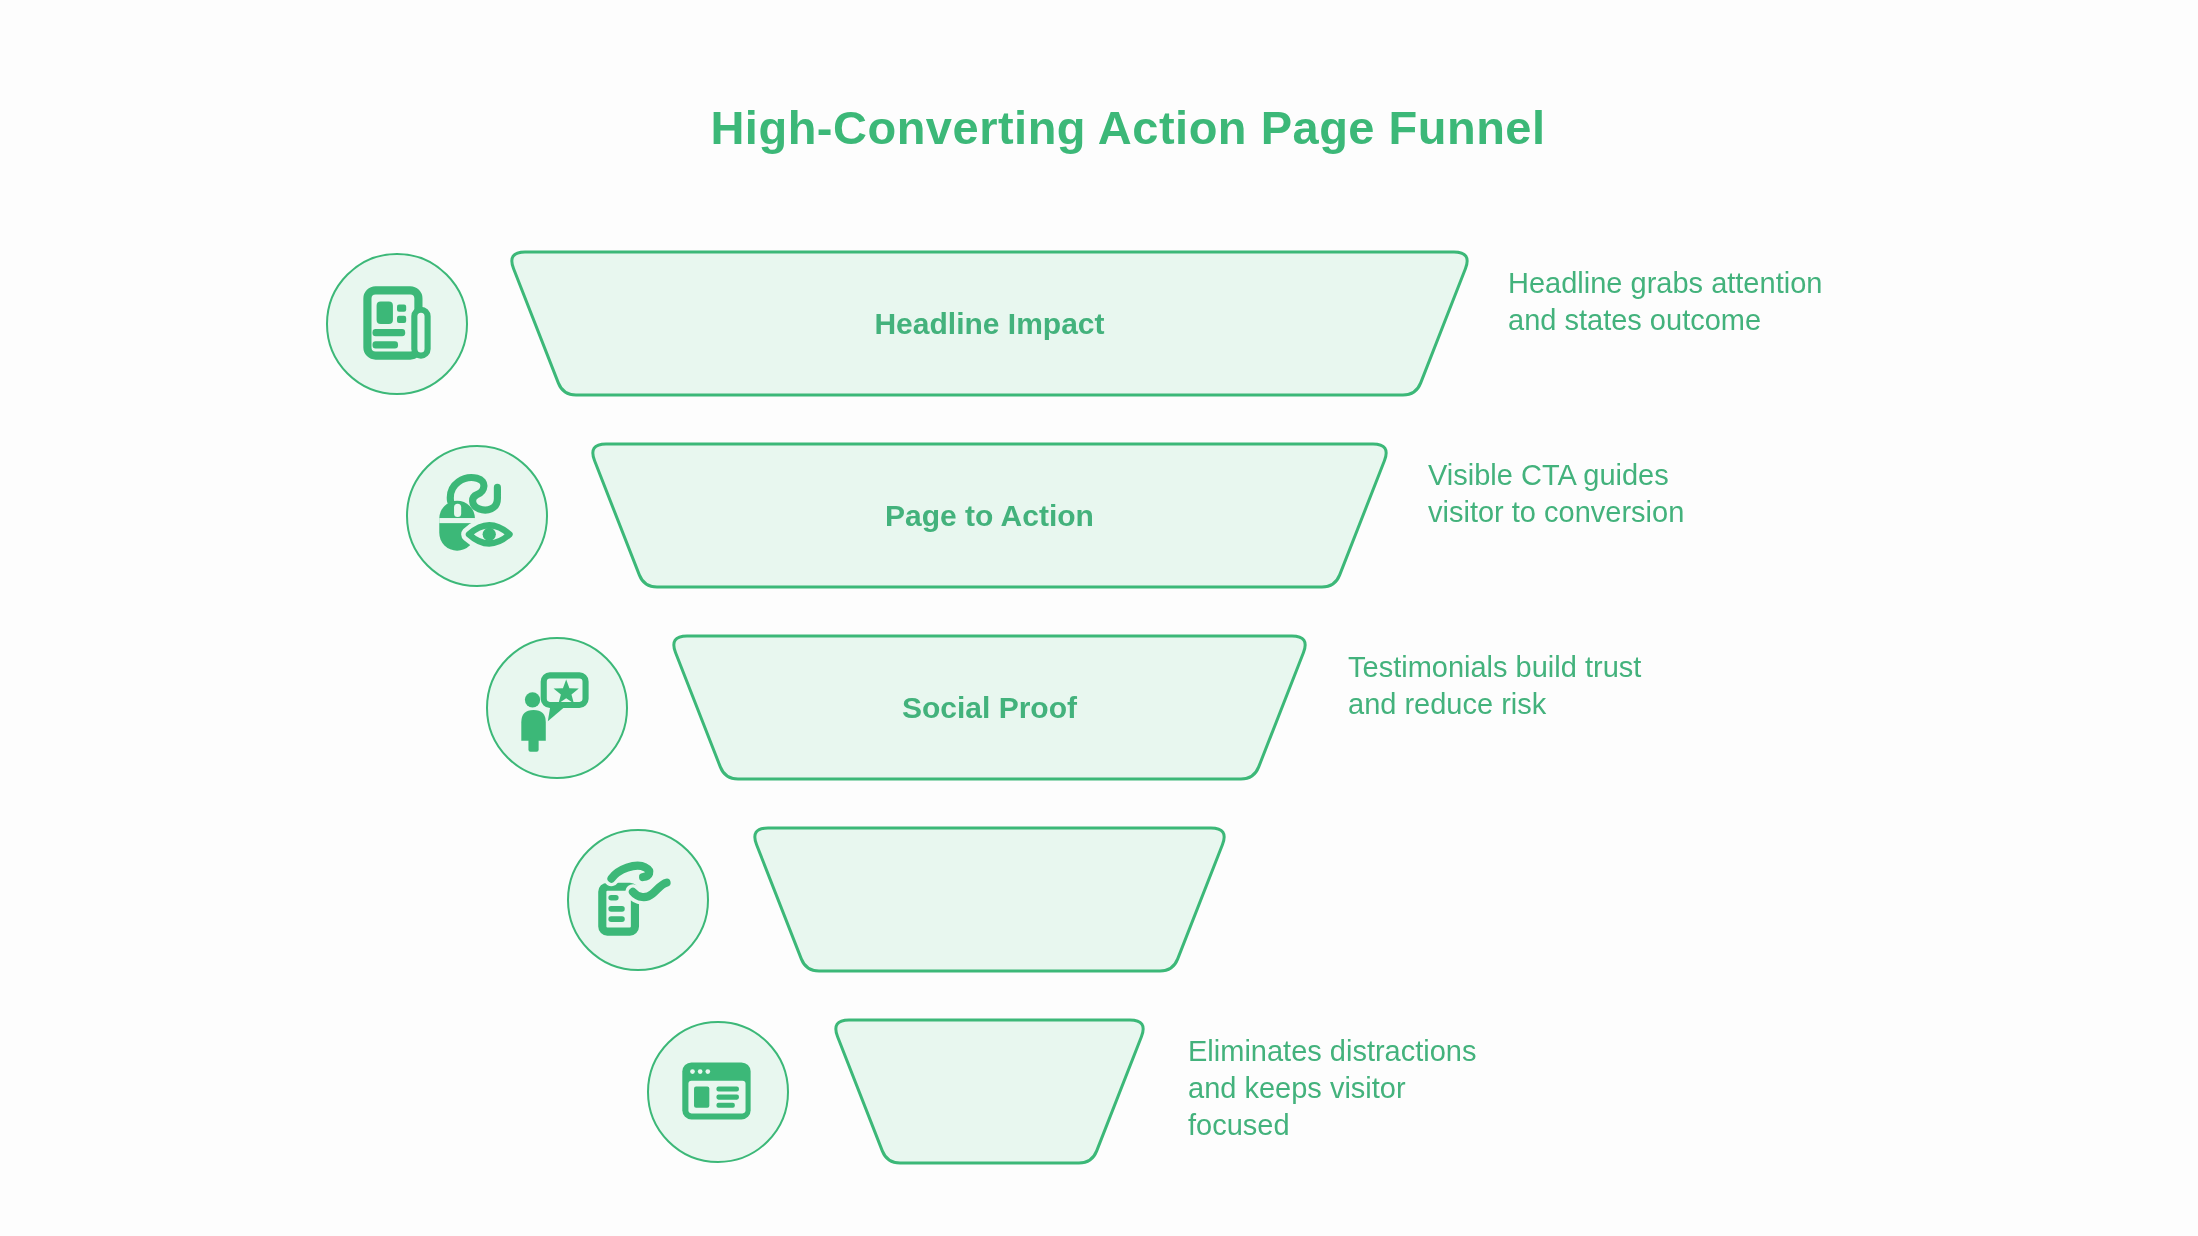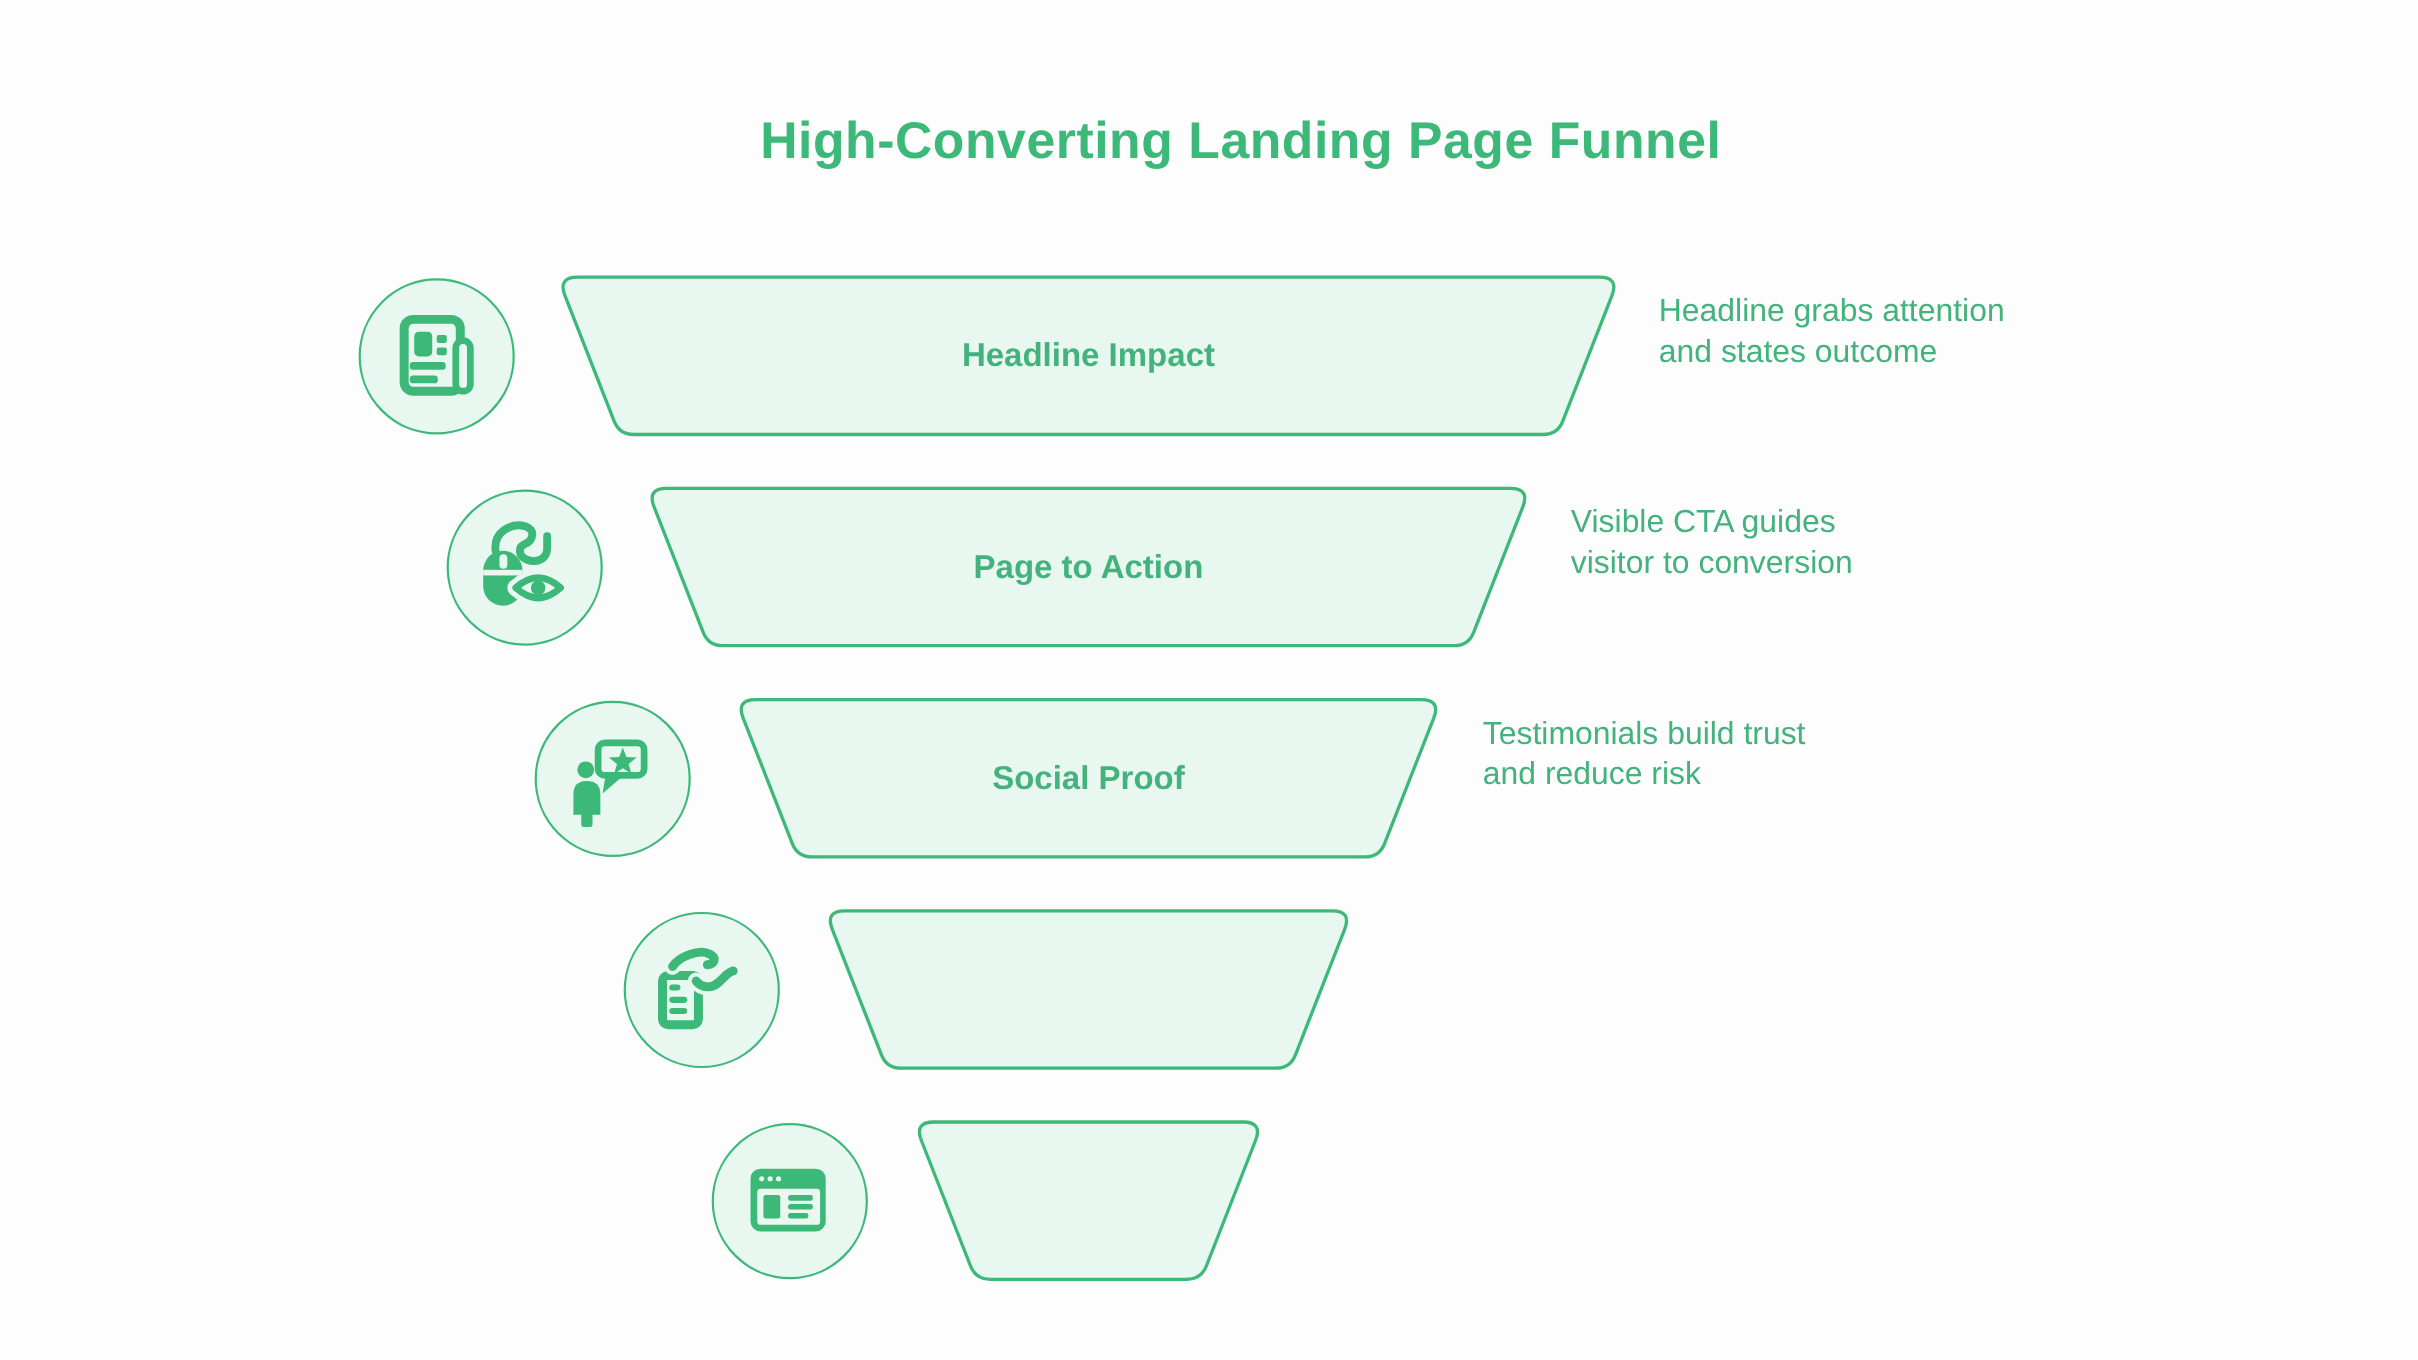--- a/index.html
+++ b/index.html
@@ -58,21 +58,21 @@
   .stage-desc.r1{left:1428px;top:457px}
   .stage-desc.r2{left:1348px;top:649px}
   .stage-desc.r3{left:1268px;top:841px}
   .stage-desc.r4{left:1188px;top:1033px}
 </style>
 </head>
 <body>
 
 <div class="canvas">
 
-  <h1 class="title">High-Converting Landing Page Funnel</h1>
+  <h1 class="title">High-Converting Action Page Funnel</h1>
 
   <svg id="funnel-svg" class="funnel-layer" viewBox="0 0 2198 1236">
       <path d="M 525 252 L 1454 252 Q 1472 252 1465.4 268.8 L 1420.7 382.9 Q 1416 395 1403 395 L 576 395 Q 563 395 558.3 382.9 L 513.6 268.8 Q 507 252 525 252 Z" fill="#e8f7ef" stroke="#3cb878" stroke-width="3"></path>
       <path d="M 606 444 L 1373 444 Q 1391 444 1384.4 460.8 L 1339.7 574.9 Q 1335 587 1322 587 L 657 587 Q 644 587 639.3 574.9 L 594.6 460.8 Q 588 444 606 444 Z" fill="#e8f7ef" stroke="#3cb878" stroke-width="3"></path>
       <path d="M 687 636 L 1292 636 Q 1310 636 1303.4 652.8 L 1258.7 766.9 Q 1254 779 1241 779 L 738 779 Q 725 779 720.3 766.9 L 675.6 652.8 Q 669 636 687 636 Z" fill="#e8f7ef" stroke="#3cb878" stroke-width="3"></path>
       <path d="M 768 828 L 1211 828 Q 1229 828 1222.4 844.8 L 1177.7 958.9 Q 1173 971 1160 971 L 819 971 Q 806 971 801.3 958.9 L 756.6 844.8 Q 750 828 768 828 Z" fill="#e8f7ef" stroke="#3cb878" stroke-width="3"></path>
       <path d="M 849 1020 L 1130 1020 Q 1148 1020 1141.4 1036.8 L 1096.7 1150.9 Q 1092 1163 1079 1163 L 900 1163 Q 887 1163 882.3 1150.9 L 837.6 1036.8 Q 831 1020 849 1020 Z" fill="#e8f7ef" stroke="#3cb878" stroke-width="3"></path>
     </svg>
 
   <div class="icon-circle r0">
@@ -138,14 +138,17 @@
       <circle class="ic-light" cx="25" cy="30" r="2.3"></circle>
       <circle class="ic-light" cx="32.5" cy="30" r="2.3"></circle>
       <circle class="ic-light" cx="40" cy="30" r="2.3"></circle>
       <rect class="ic-light" x="21" y="39" width="56" height="32" rx="3"></rect>
       <rect class="ic-f" x="26.5" y="44.5" width="15" height="21" rx="2"></rect>
       <rect class="ic-f" x="48.5" y="44.5" width="22" height="5" rx="2"></rect>
       <rect class="ic-f" x="48.5" y="52.5" width="22" height="5" rx="2"></rect>
       <rect class="ic-f" x="48.5" y="60.5" width="18" height="5" rx="2"></rect>
     </svg>
   </div>
+  <div class="stage-desc r4">Eliminates distractions
+and keeps visitor
+focused</div>
 
 </div>
 
 </body></html>

